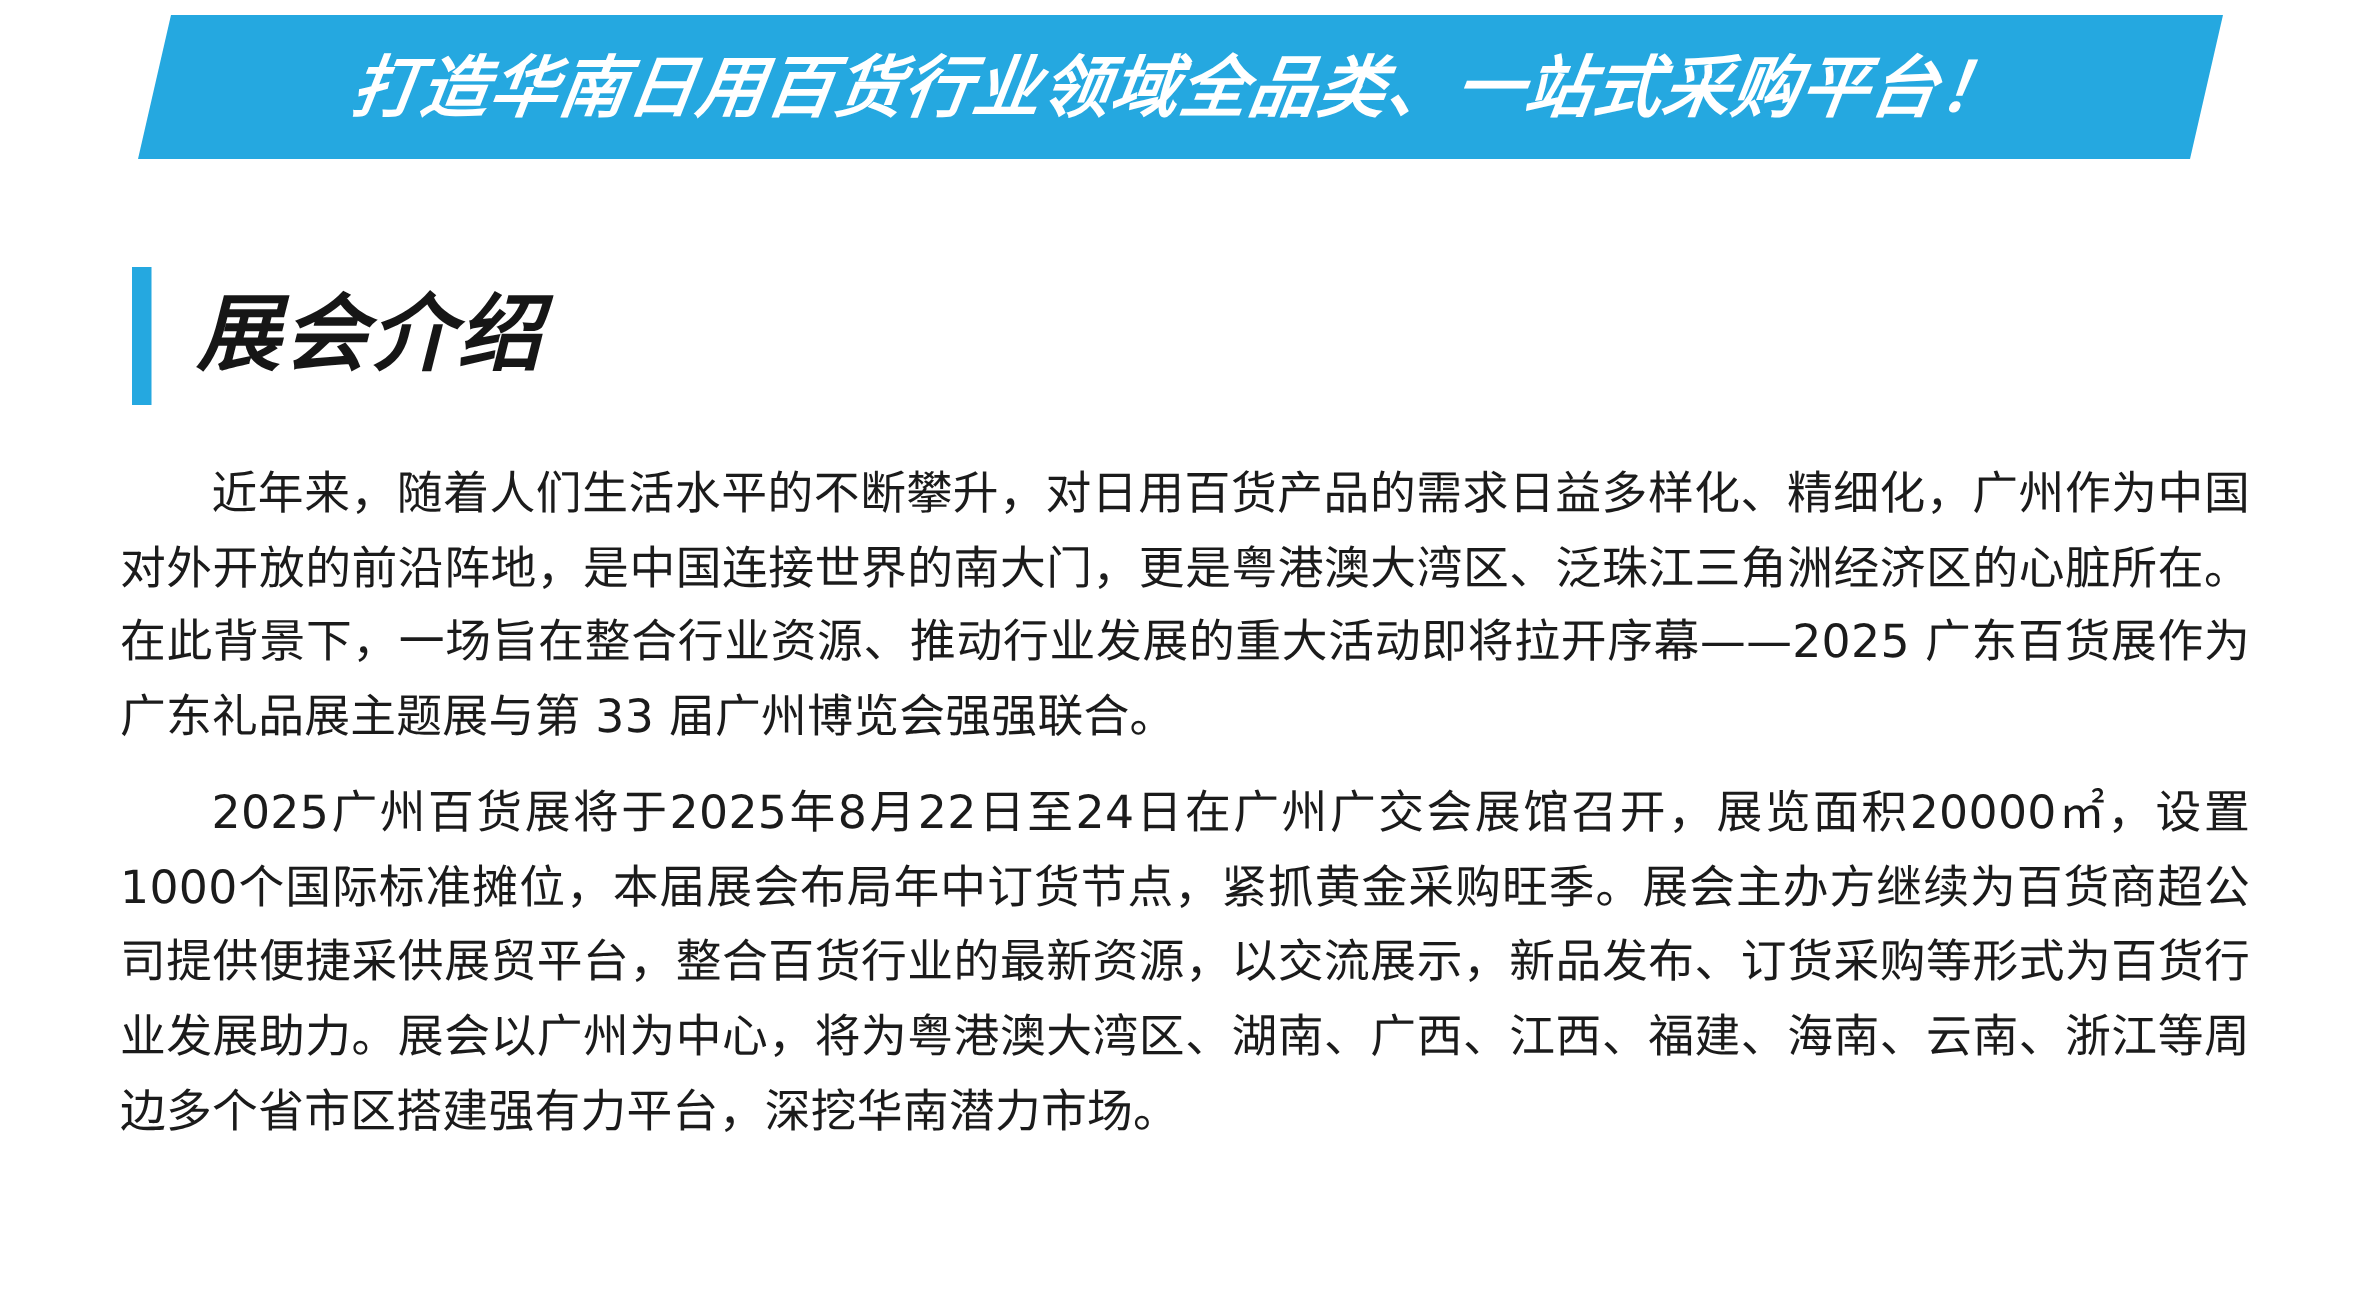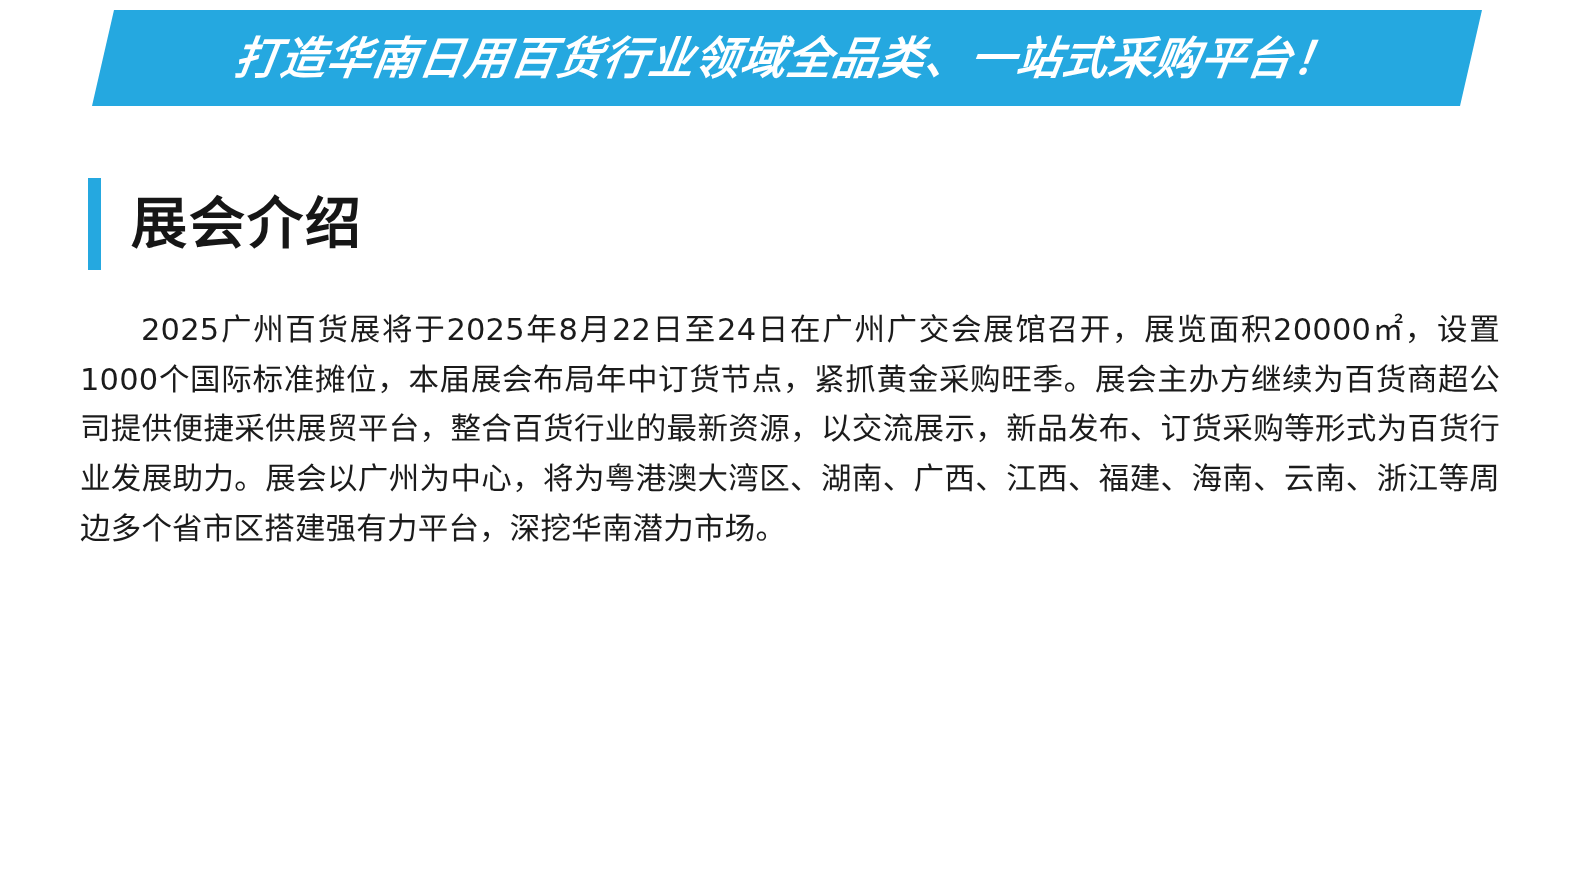--- a/index.html
+++ b/index.html
@@ -69,20 +69,21 @@
     background: #25a8e0;
     margin-right: 30px;
   }
   .section-title {
     font-size: 56px;
     font-weight: bold;
     color: #161616;
     letter-spacing: 2px;
     line-height: 1;
     font-family: "DejaVu Sans", "Liberation Sans", sans-serif;
+    font-style: italic;
   }
 
   
   .body-copy {
     position: absolute;
     left: 80px;
     top: 305px;
     width: 1420px;
   }
   .para {
@@ -110,16 +111,17 @@
       <span class="banner-text">打造华南日用百货行业领域全品类、一站式采购平台！</span>
     </div>
   </div>
 
   <div class="section-head">
     <div class="section-bar"></div>
     <h1 class="section-title">展会介绍</h1>
   </div>
 
   <div class="body-copy">
+    <p class="para">近年来，随着人们生活水平的不断攀升，对日用百货产品的需求日益多样化、精细化，广州作为中国对外开放的前沿阵地，是中国连接世界的南大门，更是粤港澳大湾区、泛珠江三角洲经济区的心脏所在。在此背景下，一场旨在整合行业资源、推动行业发展的重大活动即将拉开序幕——2025 广东百货展作为广东礼品展主题展与第 33 届广州博览会强强联合。</p>
     <p class="para">2025广州百货展将于2025年8月22日至24日在广州广交会展馆召开，展览面积20000㎡，设置1000个国际标准摊位，本届展会布局年中订货节点，紧抓黄金采购旺季。展会主办方继续为百货商超公司提供便捷采供展贸平台，整合百货行业的最新资源，以交流展示，新品发布、订货采购等形式为百货行业发展助力。展会以广州为中心，将为粤港澳大湾区、湖南、广西、江西、福建、海南、云南、浙江等周边多个省市区搭建强有力平台，深挖华南潜力市场。</p>
   </div>
 
 </div>
 
 </body></html>

